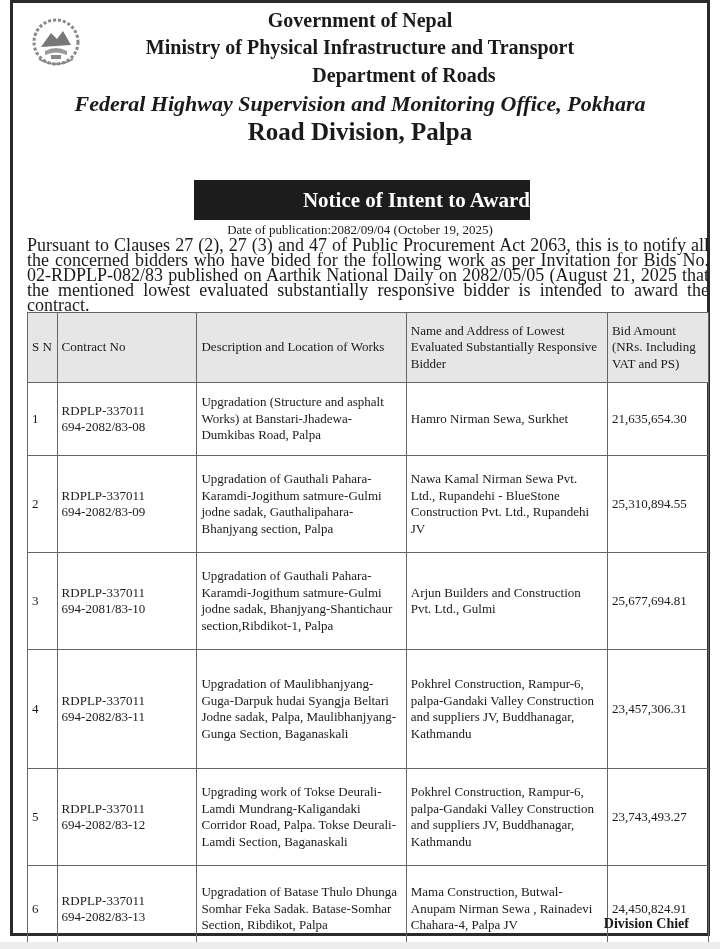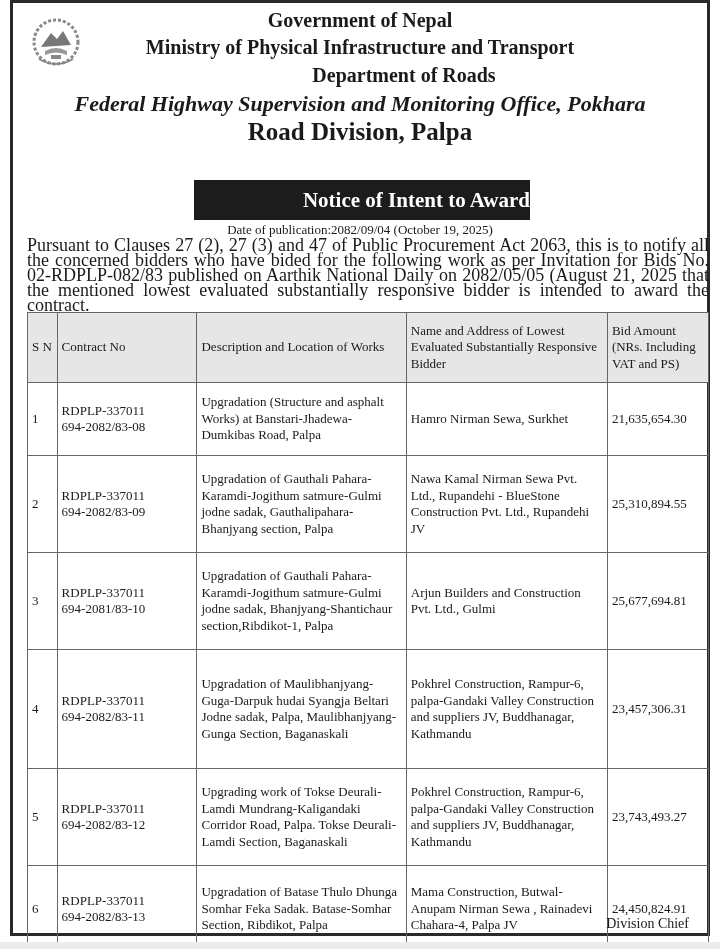--- a/index.html
+++ b/index.html
@@ -25,21 +25,21 @@
   .c-desc { width:196px; }
   .c-bidder { width:188px; }
   .c-amt { width:90px; }
   td.amt { padding-top:16px; }
   .r1 td { height:58px; }
   .r2 td { height:82px; }
   .r3 td { height:82px; }
   .r4 td { height:104px; }
   .r5 td { height:82px; }
   .r6 td { height:72px; }
-  .signature { position:absolute; right:18px; top:913px; font-weight:normal; font-size:14px; }
+  .signature { position:absolute; right:18px; top:913px; font-weight:bold; font-size:14px; }
 </style>
 </head>
 <body>
 
 <div class="frame">
   <svg class="emblem" viewBox="0 0 50 52">
     <circle cx="25" cy="25" r="22" fill="none" stroke="#888" stroke-width="3" stroke-dasharray="3 2"></circle>
     <path d="M10 30 L20 16 L26 22 L32 14 L40 28 Z" fill="#777"></path>
     <path d="M14 34 Q25 28 36 34 L36 38 Q25 33 14 38 Z" fill="#999"></path>
     <rect x="20" y="38" width="10" height="4" fill="#888"></rect>

